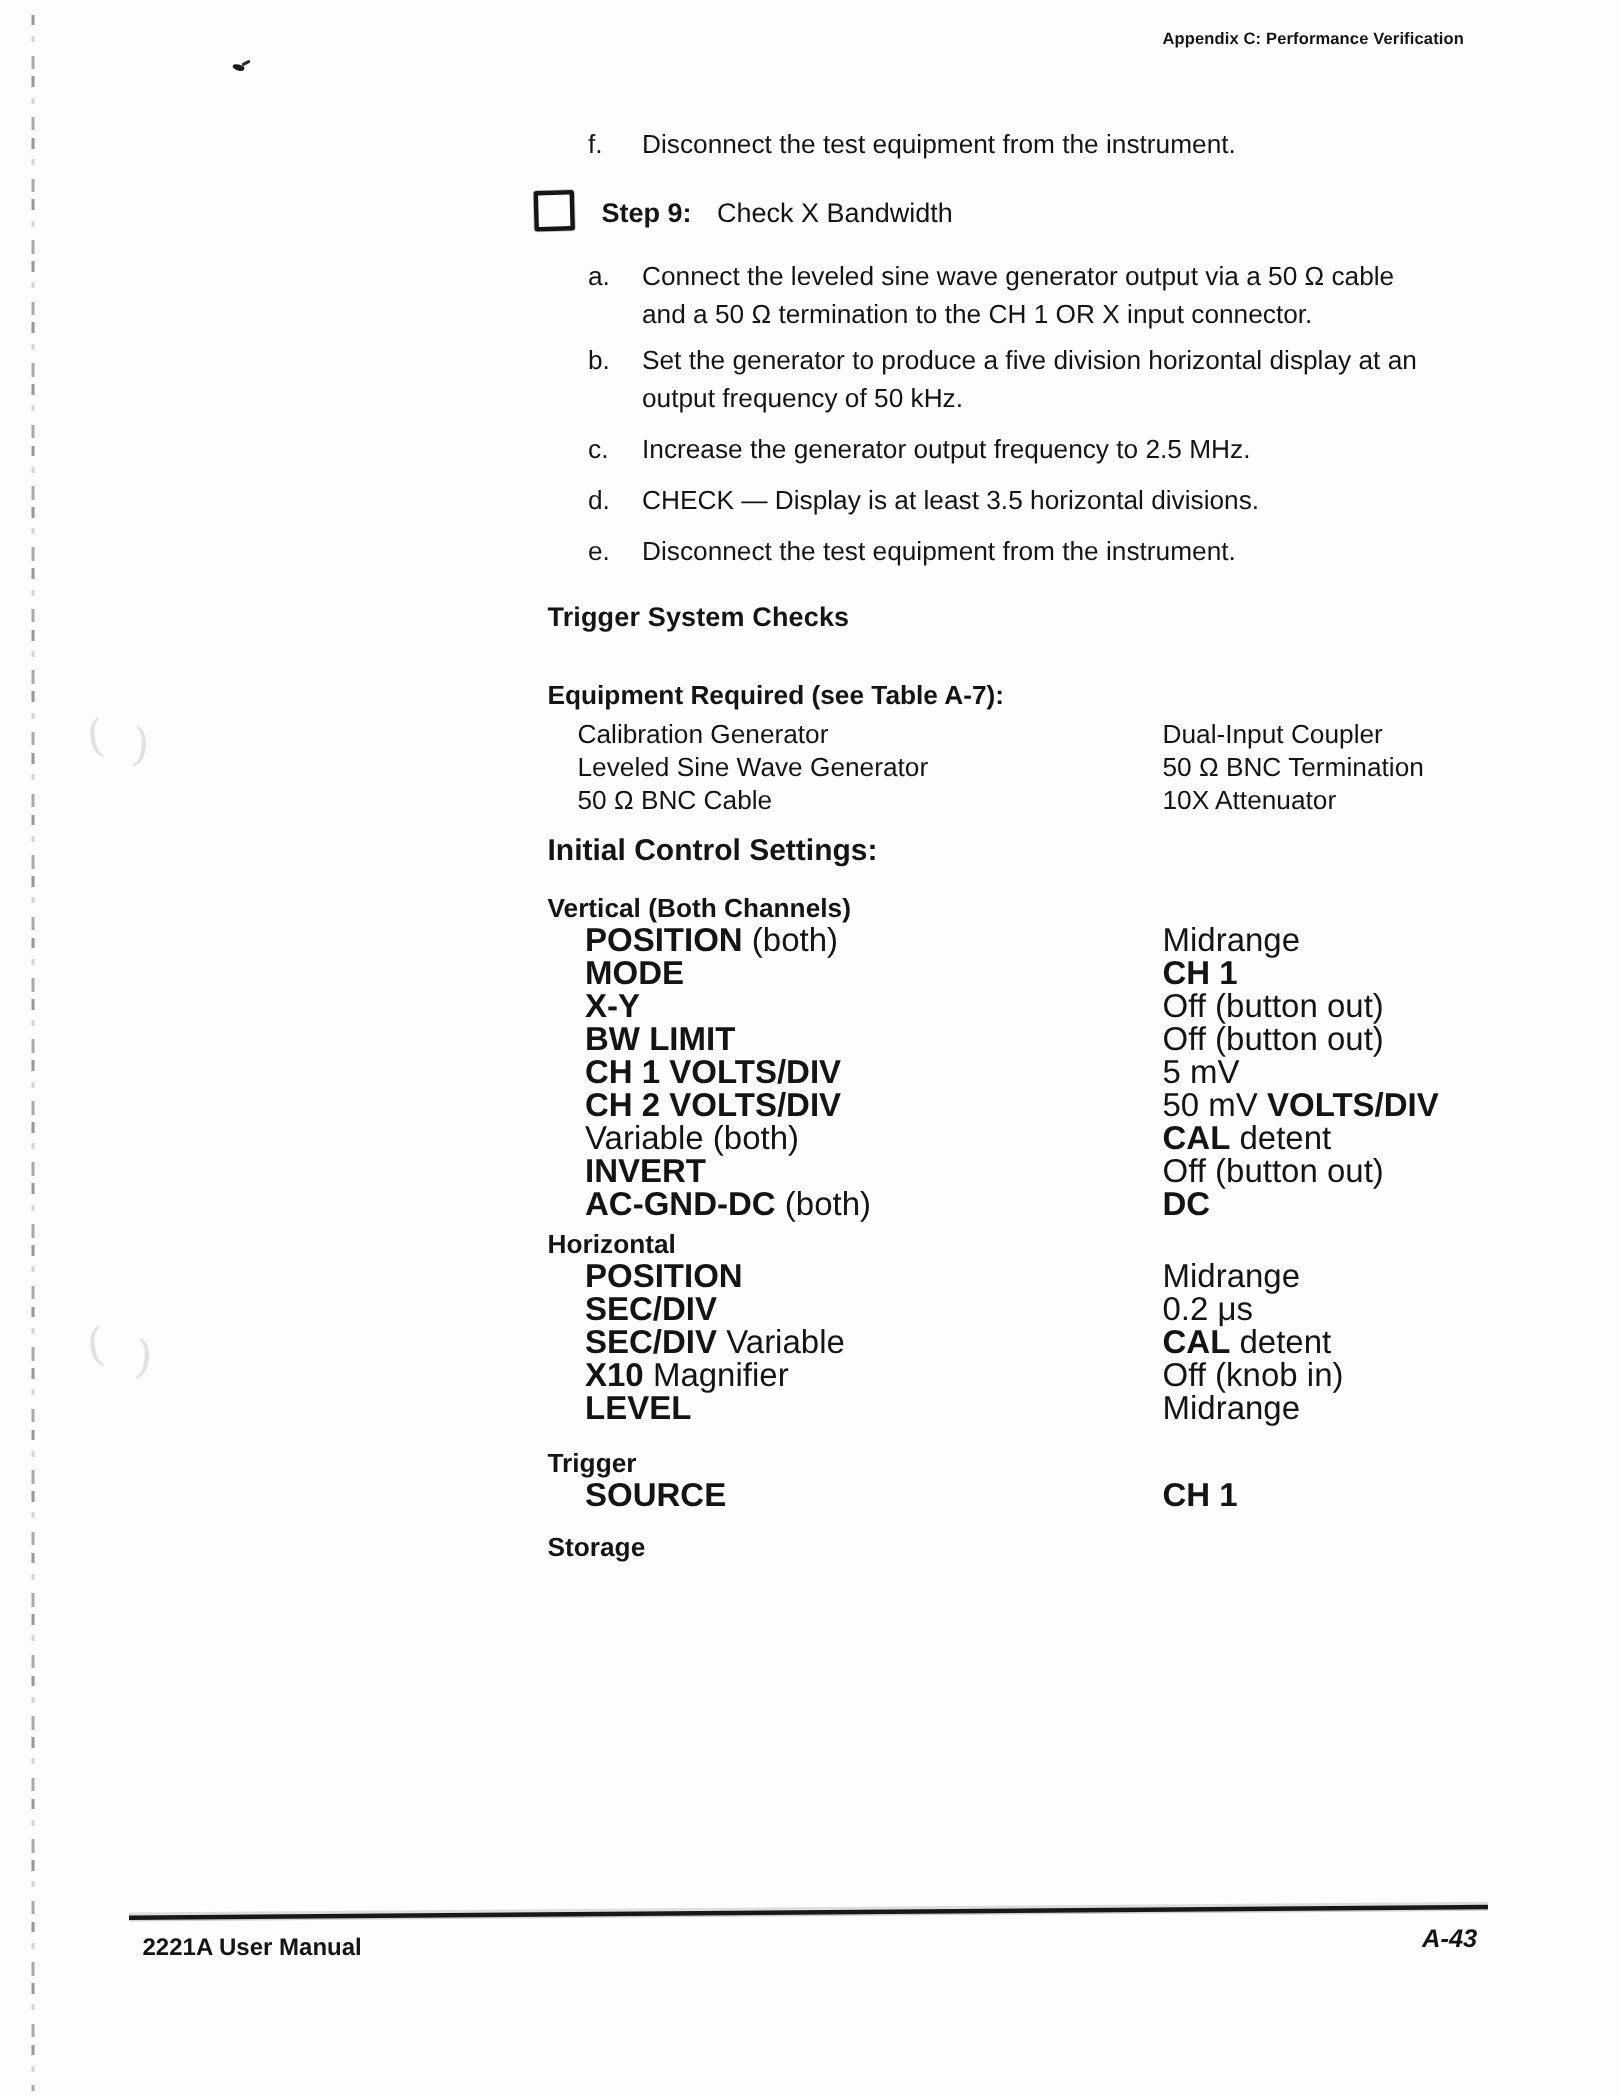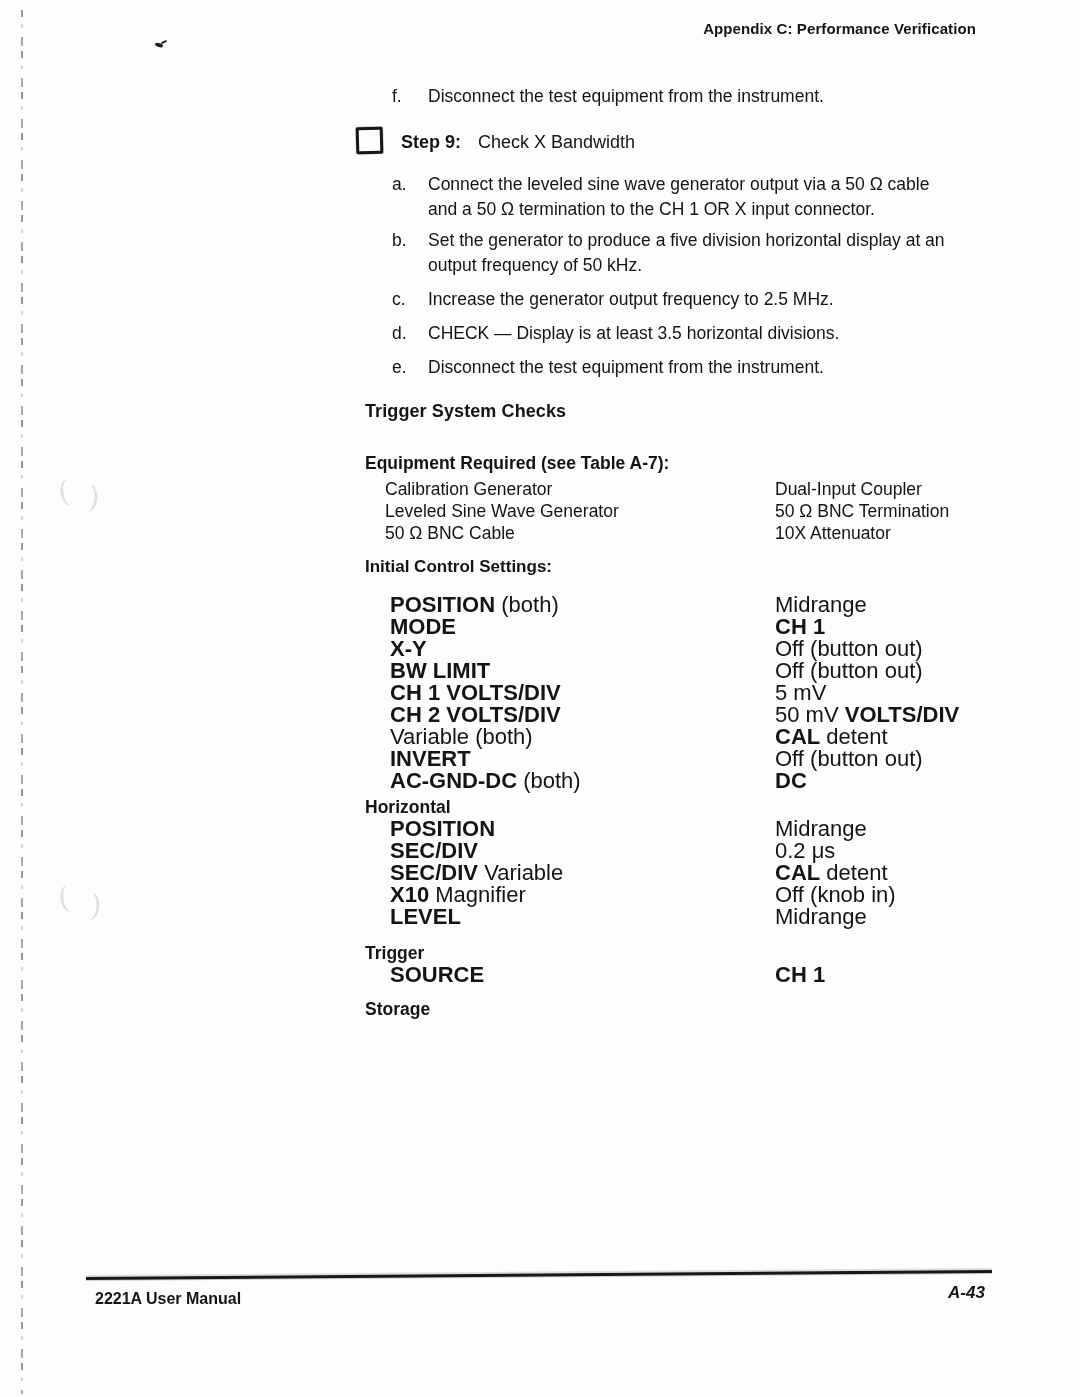--- a/index.html
+++ b/index.html
@@ -21,21 +21,21 @@
     opacity:.8;
   }
   .ink-mark{position:absolute;left:155px;top:40px;width:12px;height:8px;}
   .ink-mark .blob{position:absolute;left:0;top:3px;width:8px;height:4px;background:#1b1b1b;border-radius:60% 40% 50% 50%;transform:rotate(18deg);}
   .ink-mark .tail{position:absolute;left:6px;top:1px;width:6px;height:2px;background:#2a2a2a;transform:rotate(-28deg);border-radius:2px;}
   .pencil{position:absolute;color:rgba(40,40,40,.13);font-size:30px;font-family:"DejaVu Serif",serif;}
 
   
   .header{
     position:absolute;top:20px;right:104px;
-    font-size:15px;font-weight:bold;letter-spacing:.1px;
+    font-size:11px;font-weight:bold;letter-spacing:.1px;
   }
 
   
   .frow{position:absolute;left:392px;top:86px;font-size:17.5px;}
   .letter{display:inline-block;width:36px;vertical-align:top;}
   .step-row{position:absolute;left:356px;top:127px;font-size:18px;}
   .checkbox{
     display:inline-block;width:21px;height:21px;border:3px solid #161616;
     border-radius:2px;vertical-align:-6px;transform:rotate(-1.5deg);
     box-shadow:0 0 0 .5px rgba(0,0,0,.25);
@@ -46,21 +46,21 @@
   .substep .stext{display:inline-block;vertical-align:top;max-width:560px;}
 
   
   .content{position:absolute;left:365px;top:398px;width:630px;}
   .section-title{font-size:18px;font-weight:bold;line-height:26px;letter-spacing:.1px;}
   .eq-heading{margin-top:28px;font-size:17.5px;font-weight:bold;line-height:22px;}
   .eq-rows{margin-top:4px;}
   .erow{position:relative;line-height:22px;font-size:17.5px;}
   .erow .left{margin-left:20px;}
   .erow .right{position:absolute;left:410px;top:0;}
-  .ics-heading{margin-top:12px;font-size:17px;font-weight:bold;line-height:22px;}
+  .ics-heading{margin-top:12px;font-size:20px;font-weight:bold;line-height:22px;}
   .group{margin-top:16px;}
   .gheading{font-size:17.5px;font-weight:bold;line-height:22px;}
   .srow{position:relative;line-height:22px;font-size:22px;}
   .srow .lbl{margin-left:25px;}
   .srow .val{position:absolute;left:410px;top:0;}
   .val2{line-height:22px;}
 
   
   .footer-rule{
     position:absolute;left:86px;top:1277px;width:906px;height:3px;
@@ -107,20 +107,21 @@
   <div class="section-title">Trigger System Checks</div>
   <div class="eq-heading">Equipment Required (see Table A-7):</div>
   <div class="eq-rows" id="equipment-rows">
       <div class="erow"><span class="left">Calibration Generator</span><span class="right">Dual-Input Coupler</span></div>
       <div class="erow"><span class="left">Leveled Sine Wave Generator</span><span class="right">50 Ω BNC Termination</span></div>
       <div class="erow"><span class="left">50 Ω BNC Cable</span><span class="right">10X Attenuator</span></div>
     </div>
   <div class="ics-heading">Initial Control Settings:</div>
   <div id="settings-groups">
       <div class="group" style="margin-top: 16px;">
+        <div class="gheading">Vertical (Both Channels)</div>
         <div class="srow"><span class="lbl"><span class="b">POSITION</span><span> (both)</span></span><span class="val"><span>Midrange</span></span></div>
         <div class="srow"><span class="lbl"><span class="b">MODE</span></span><span class="val"><span class="b">CH 1</span></span></div>
         <div class="srow"><span class="lbl"><span class="b">X-Y</span></span><span class="val"><span>Off (button out)</span></span></div>
         <div class="srow"><span class="lbl"><span class="b">BW LIMIT</span></span><span class="val"><span>Off (button out)</span></span></div>
         <div class="srow"><span class="lbl"><span class="b">CH 1 VOLTS/DIV</span></span><span class="val"><span>5 mV</span></span></div>
         <div class="srow"><span class="lbl"><span class="b">CH 2 VOLTS/DIV</span></span><span class="val"><span>50 mV </span><span class="b">VOLTS/DIV</span></span></div>
         <div class="srow"><span class="lbl"><span>Variable (both)</span></span><span class="val"><span class="b">CAL</span><span> detent</span></span></div>
         <div class="srow"><span class="lbl"><span class="b">INVERT</span></span><span class="val"><span>Off (button out)</span></span></div>
         <div class="srow"><span class="lbl"><span class="b">AC-GND-DC</span><span> (both)</span></span><span class="val"><span class="b">DC</span></span></div>
       </div>

